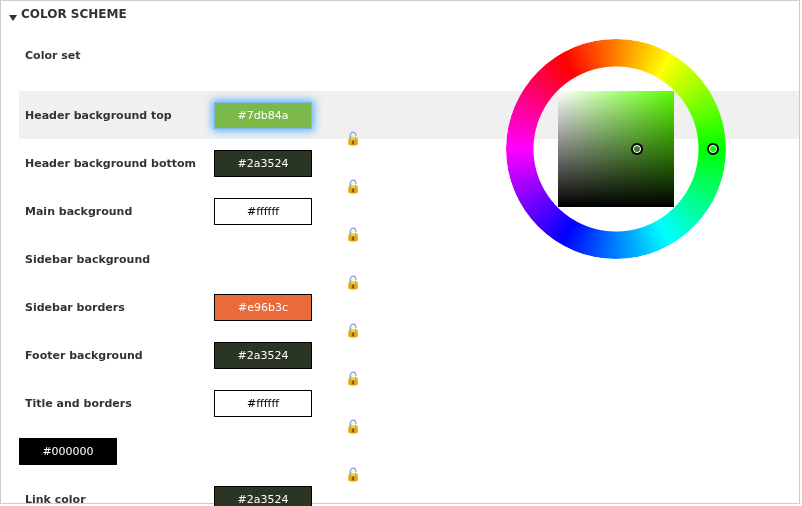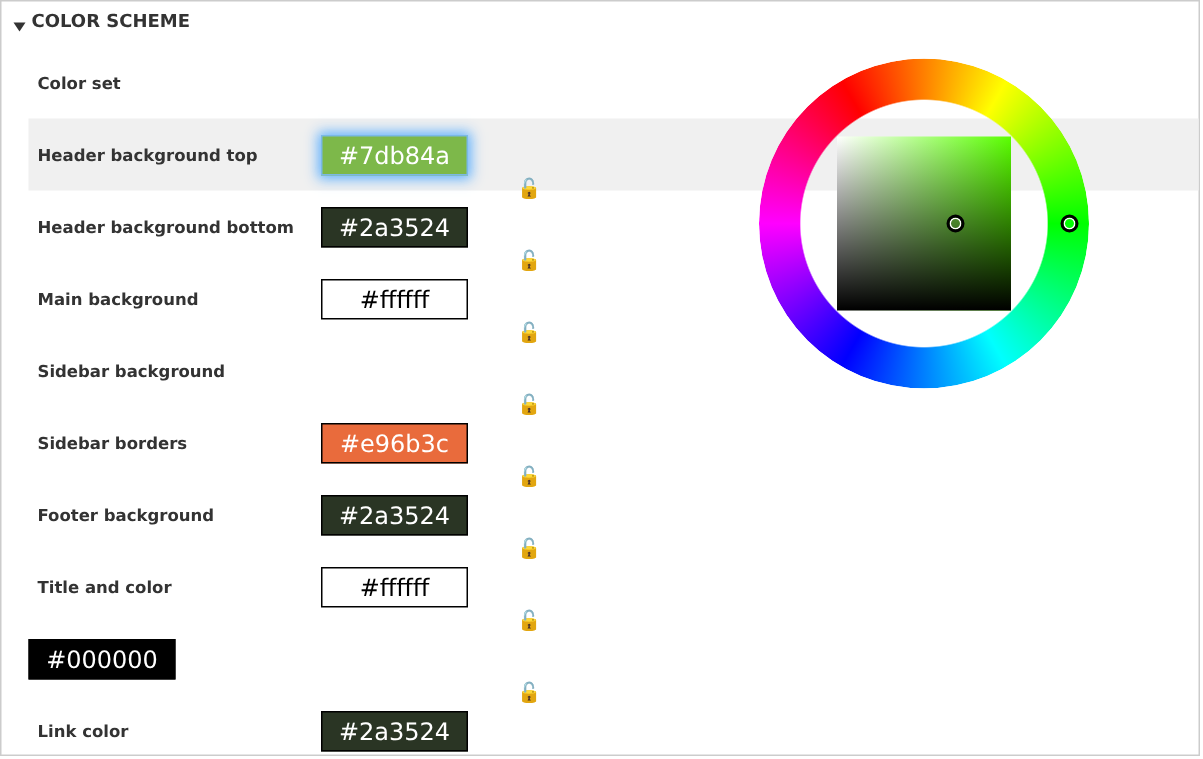--- a/index.html
+++ b/index.html
@@ -40,20 +40,21 @@
   }
   .rows { }
   .row {
     display: flex;
     align-items: center;
     min-height: 48px;
     position: relative;
   }
   .row.selected {
     background: #f0f0f0;
+    margin-top: 12px;
   }
   .label-cell {
     width: 195px;
     padding: 8px 6px;
     font-weight: bold;
     font-size: 11px;
     color: #333;
   }
   .ctl-cell {
     display: flex;
@@ -89,21 +90,21 @@
     width: 0; height: 0;
     border-left: 5px solid transparent;
     border-right: 5px solid transparent;
     border-top: 7px solid #333;
   }
   .swatch {
     width: 98px;
     height: 27px;
     border: 1px solid #000;
     text-align: center;
-    font-size: 16px;
+    font-size: 11px;
     line-height: 25px;
     cursor: pointer;
     position: relative;
   }
   .swatch.selected {
     box-shadow: 0 0 8px 2px rgba(80,170,255,0.9);
     border: 1px solid #7ab8e6;
   }
   .lock {
     position: absolute;
@@ -212,21 +213,21 @@
           <span class="lock">🔓</span>
         </div>
         <div class="row">
           <div class="label-cell">Footer background</div>
           <div class="ctl-cell">
             <div class="swatch" style="background: rgb(42, 53, 36); color: rgb(255, 255, 255);">#2a3524</div>
           </div>
           <span class="lock">🔓</span>
         </div>
         <div class="row">
-          <div class="label-cell">Title and color</div>
+          <div class="label-cell">Title and borders</div>
           <div class="ctl-cell">
             <div class="swatch" style="background: rgb(255, 255, 255); color: rgb(0, 0, 0);">#ffffff</div>
           </div>
           <span class="lock">🔓</span>
         </div>
         <div class="row">
           <div class="ctl-cell">
             <div class="swatch" style="background: rgb(0, 0, 0); color: rgb(255, 255, 255);">#000000</div>
           </div>
           <span class="lock">🔓</span>

